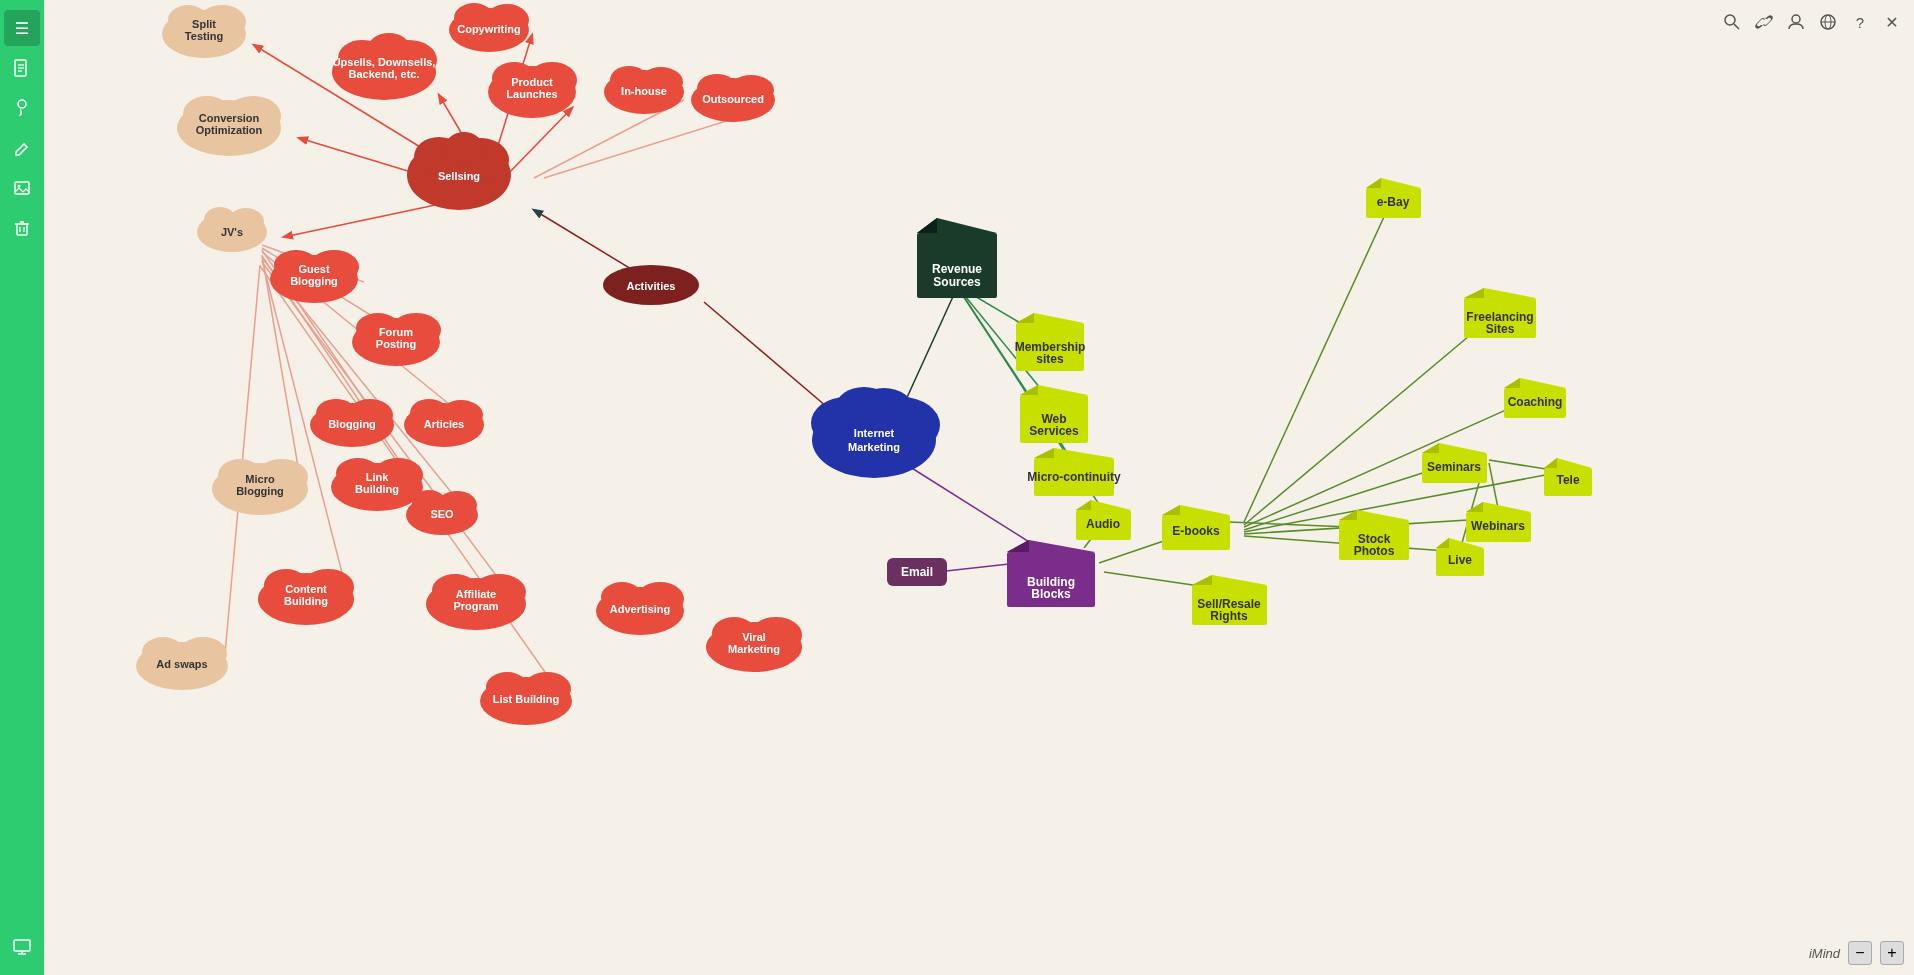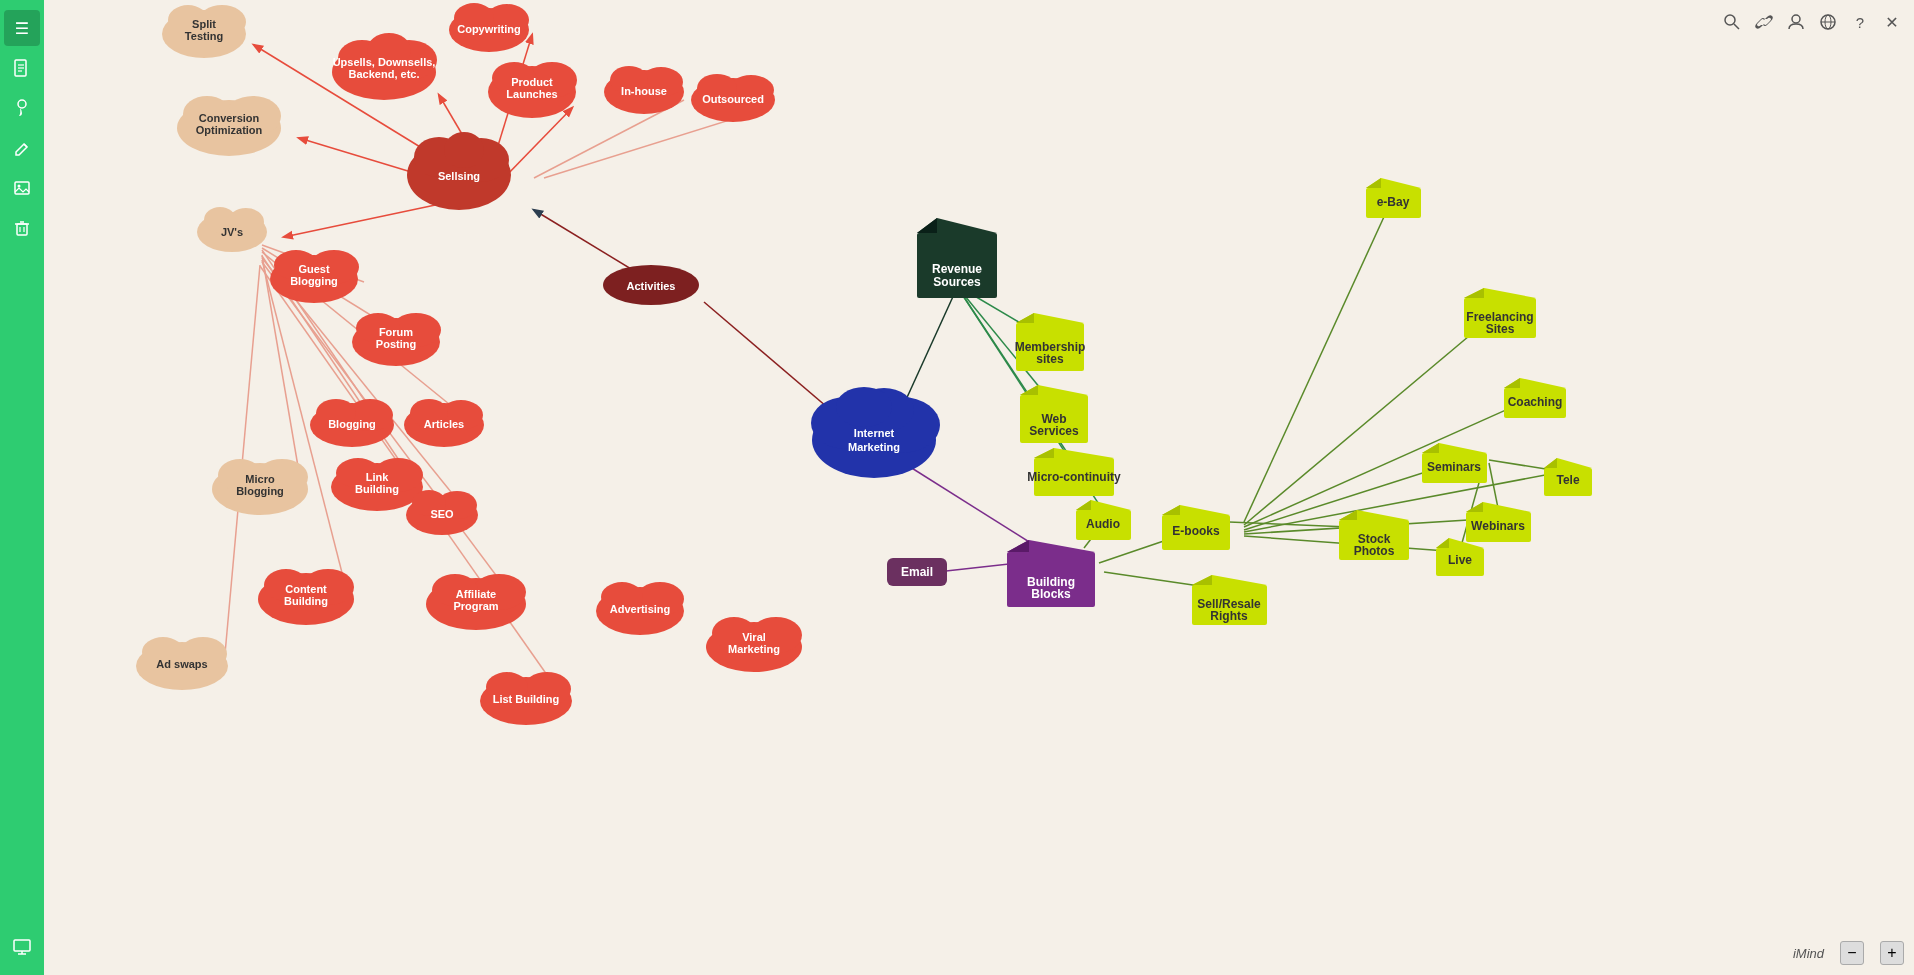--- a/index.html
+++ b/index.html
@@ -21,21 +21,21 @@
     #toolbar {
       position: absolute; top: 10px; right: 10px; display: flex; align-items: center; gap: 8px; z-index: 100;
     }
     .toolbar-icon {
       width: 24px; height: 24px; display: flex; align-items: center; justify-content: center;
       color: #555; font-size: 14px; cursor: pointer;
     }
 
     
     #bottom-right {
-      position: absolute; bottom: 10px; right: 10px; display: flex; align-items: center; gap: 16px; z-index: 100;
+      position: absolute; bottom: 10px; right: 10px; display: flex; align-items: center; gap: 8px; z-index: 100;
     }
     .zoom-btn {
       width: 24px; height: 24px; background: #ddd; border: 1px solid #aaa; display: flex;
       align-items: center; justify-content: center; cursor: pointer; font-size: 16px; border-radius: 3px;
     }
     .brand-text { font-size: 13px; color: #555; font-style: italic; }
 
     
     #canvas {
       position: absolute; left: 44px; top: 0; width: 1870px; height: 975px;

